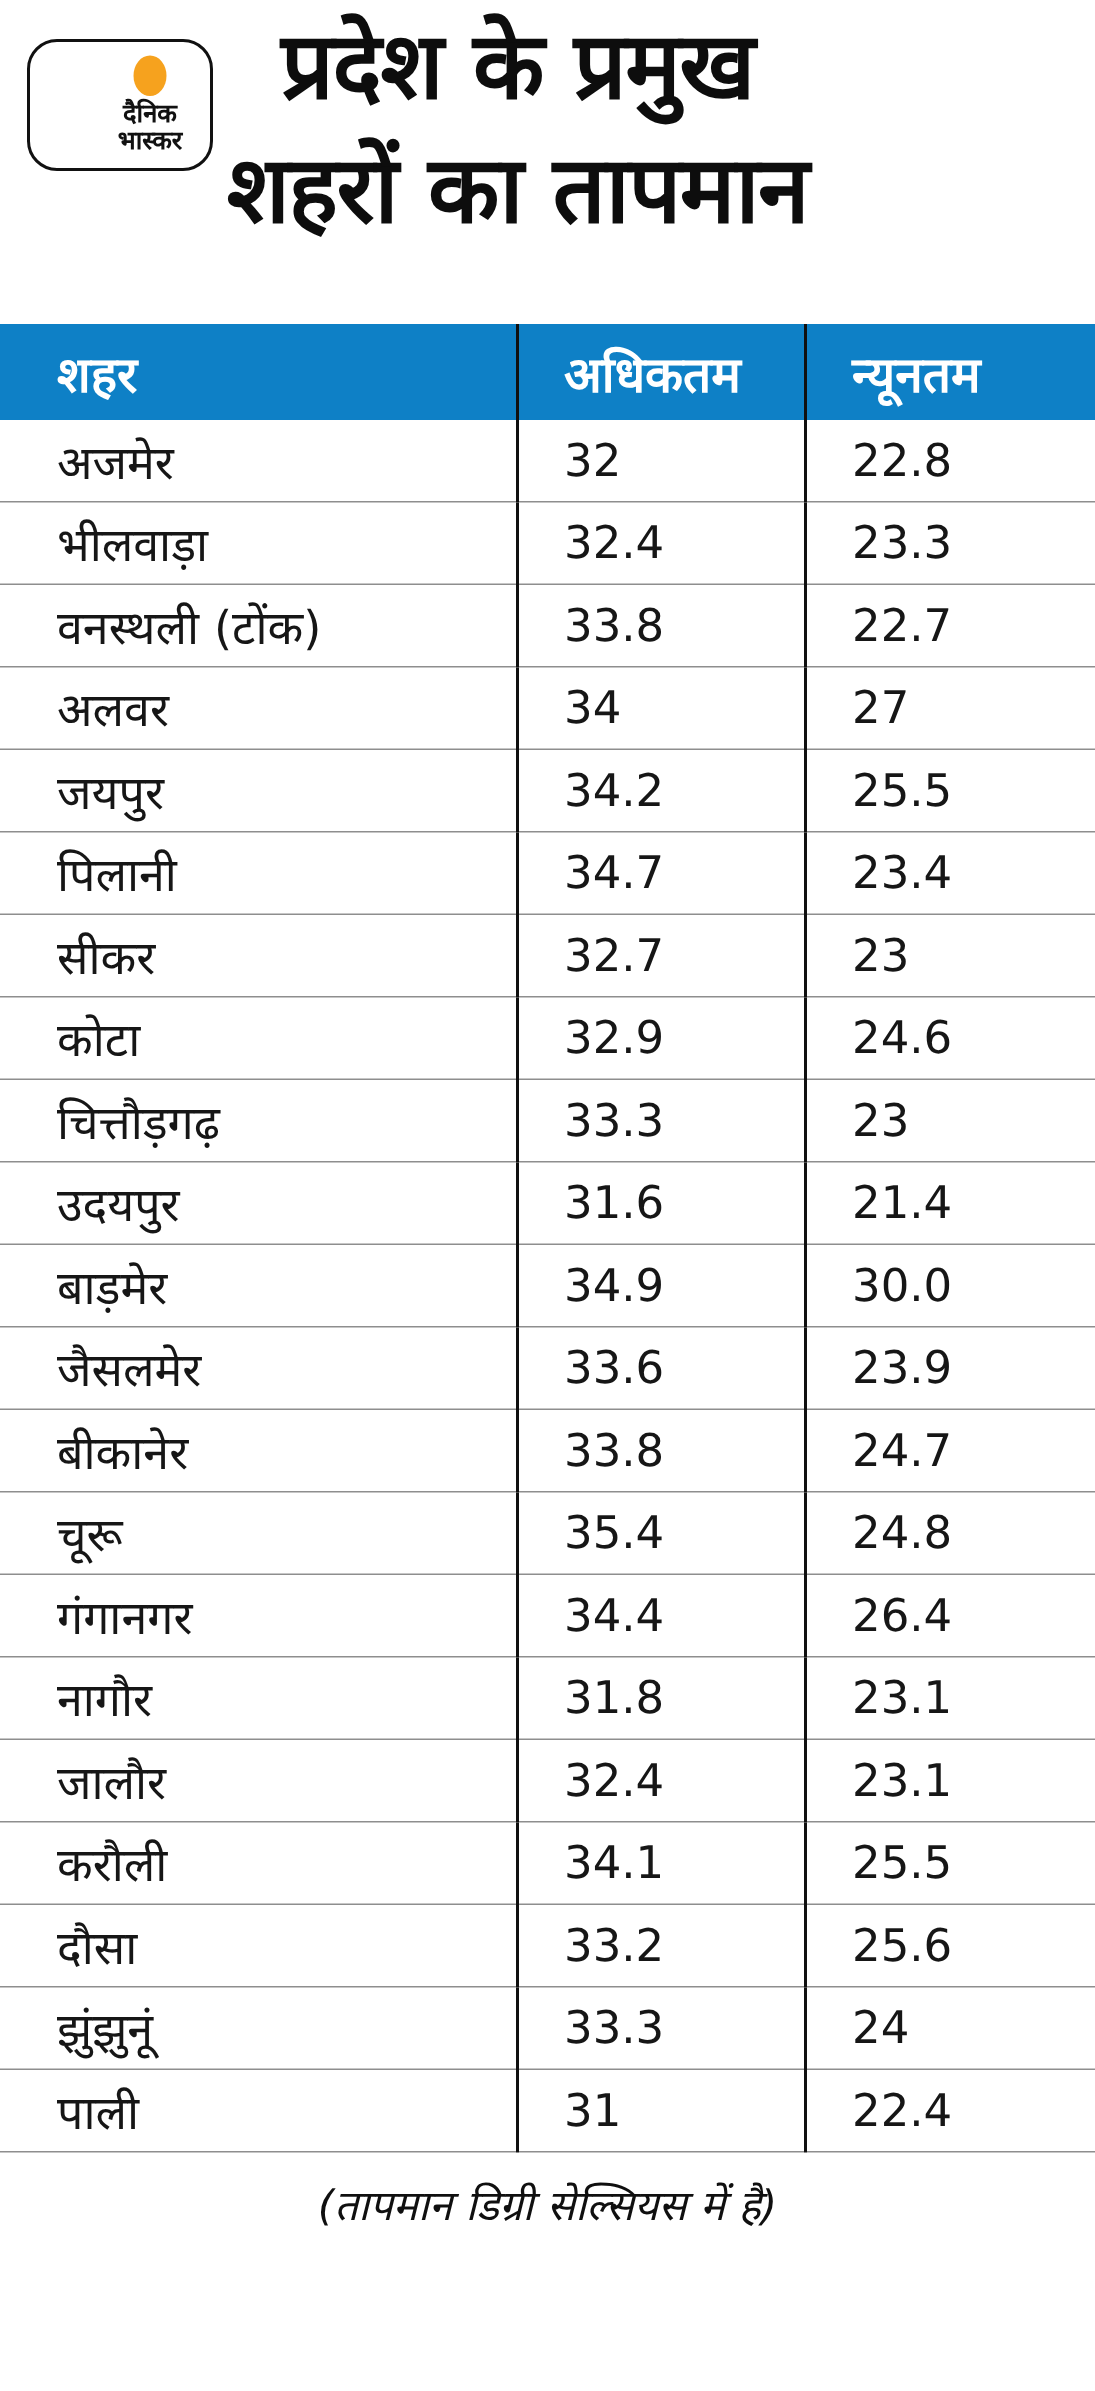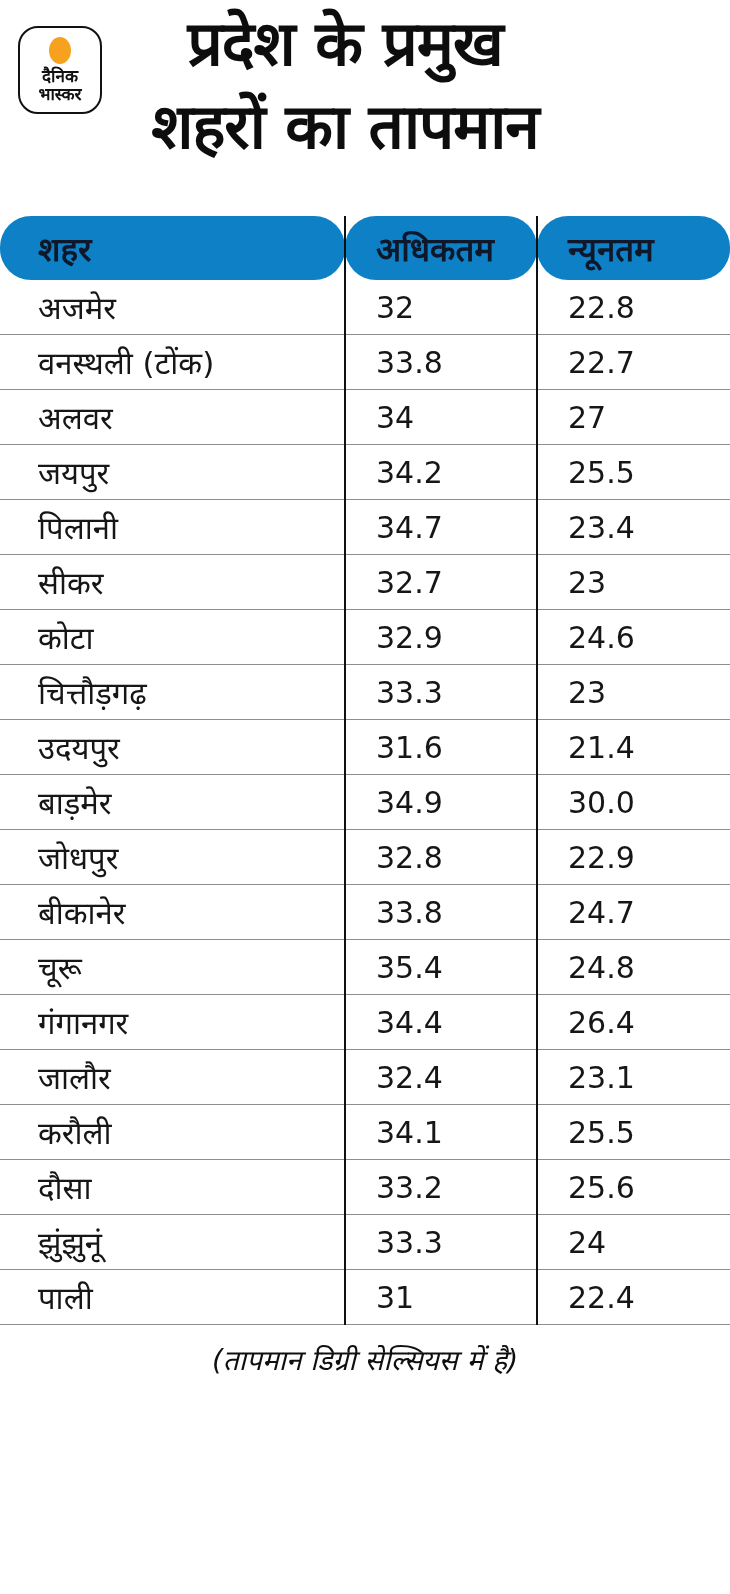--- a/index.html
+++ b/index.html
@@ -11,21 +11,21 @@
     overflow:hidden;
     position:relative;
   }
   
   .masthead{position:relative;height:216px;}
   .logo{
     position:absolute;left:18px;top:26px;
     width:80px;height:84px;
     border:2.5px solid #111;border-radius:20px;
     background:#fff;
-    display:flex;flex-direction:column;align-items:center;justify-content:center;
+    display:flex;flex-direction:column;align-items:center;justify-content:center;padding-left:40px;
   }
   .logo-dot{
     width:22px;height:27px;border-radius:50%;
     margin-bottom:3px;
   }
   .logo-line{
     font-weight:bold;font-size:17px;line-height:18.5px;color:#111;
     white-space:nowrap;
   }
   .title{
@@ -34,25 +34,24 @@
     font-size:62px;line-height:83px;font-weight:900;
     color:#0d0d0d;letter-spacing:-1px;
   }
   
   table{
     width:730px;border-collapse:collapse;table-layout:fixed;
   }
   col.c1{width:345px;} col.c2{width:192px;} col.c3{width:193px;}
   thead th{
     height:64px;
-    color:#0f172a;
+    color:#ffffff;
     font-size:33px;font-weight:700;
     text-align:left;vertical-align:middle;
     padding:0;
-    border-radius:31px;
   }
   tbody td{
     height:54px;
     font-size:31px;
     color:#161616;
     text-align:left;vertical-align:middle;
     padding:0;
     border-bottom:1px solid #8e8e8e;
     background:#fff;
   }
@@ -100,20 +99,25 @@
         <th class="num hdr" style="background: rgb(14, 128, 198);">न्यूनतम</th>
       </tr>
     </thead>
     <tbody>
         <tr>
           <td class="city">अजमेर</td>
           <td class="num">32</td>
           <td class="num">22.8</td>
         </tr>
         <tr>
+          <td class="city">भीलवाड़ा</td>
+          <td class="num">32.4</td>
+          <td class="num">23.3</td>
+        </tr>
+        <tr>
           <td class="city">वनस्थली (टोंक)</td>
           <td class="num">33.8</td>
           <td class="num">22.7</td>
         </tr>
         <tr>
           <td class="city">अलवर</td>
           <td class="num">34</td>
           <td class="num">27</td>
         </tr>
         <tr>
@@ -145,40 +149,45 @@
           <td class="city">उदयपुर</td>
           <td class="num">31.6</td>
           <td class="num">21.4</td>
         </tr>
         <tr>
           <td class="city">बाड़मेर</td>
           <td class="num">34.9</td>
           <td class="num">30.0</td>
         </tr>
         <tr>
-          <td class="city">जोधपुर</td>
-          <td class="num">32.8</td>
-          <td class="num">22.9</td>
+          <td class="city">जैसलमेर</td>
+          <td class="num">33.6</td>
+          <td class="num">23.9</td>
         </tr>
         <tr>
           <td class="city">बीकानेर</td>
           <td class="num">33.8</td>
           <td class="num">24.7</td>
         </tr>
         <tr>
           <td class="city">चूरू</td>
           <td class="num">35.4</td>
           <td class="num">24.8</td>
         </tr>
         <tr>
           <td class="city">गंगानगर</td>
           <td class="num">34.4</td>
           <td class="num">26.4</td>
         </tr>
         <tr>
+          <td class="city">नागौर</td>
+          <td class="num">31.8</td>
+          <td class="num">23.1</td>
+        </tr>
+        <tr>
           <td class="city">जालौर</td>
           <td class="num">32.4</td>
           <td class="num">23.1</td>
         </tr>
         <tr>
           <td class="city">करौली</td>
           <td class="num">34.1</td>
           <td class="num">25.5</td>
         </tr>
         <tr>

